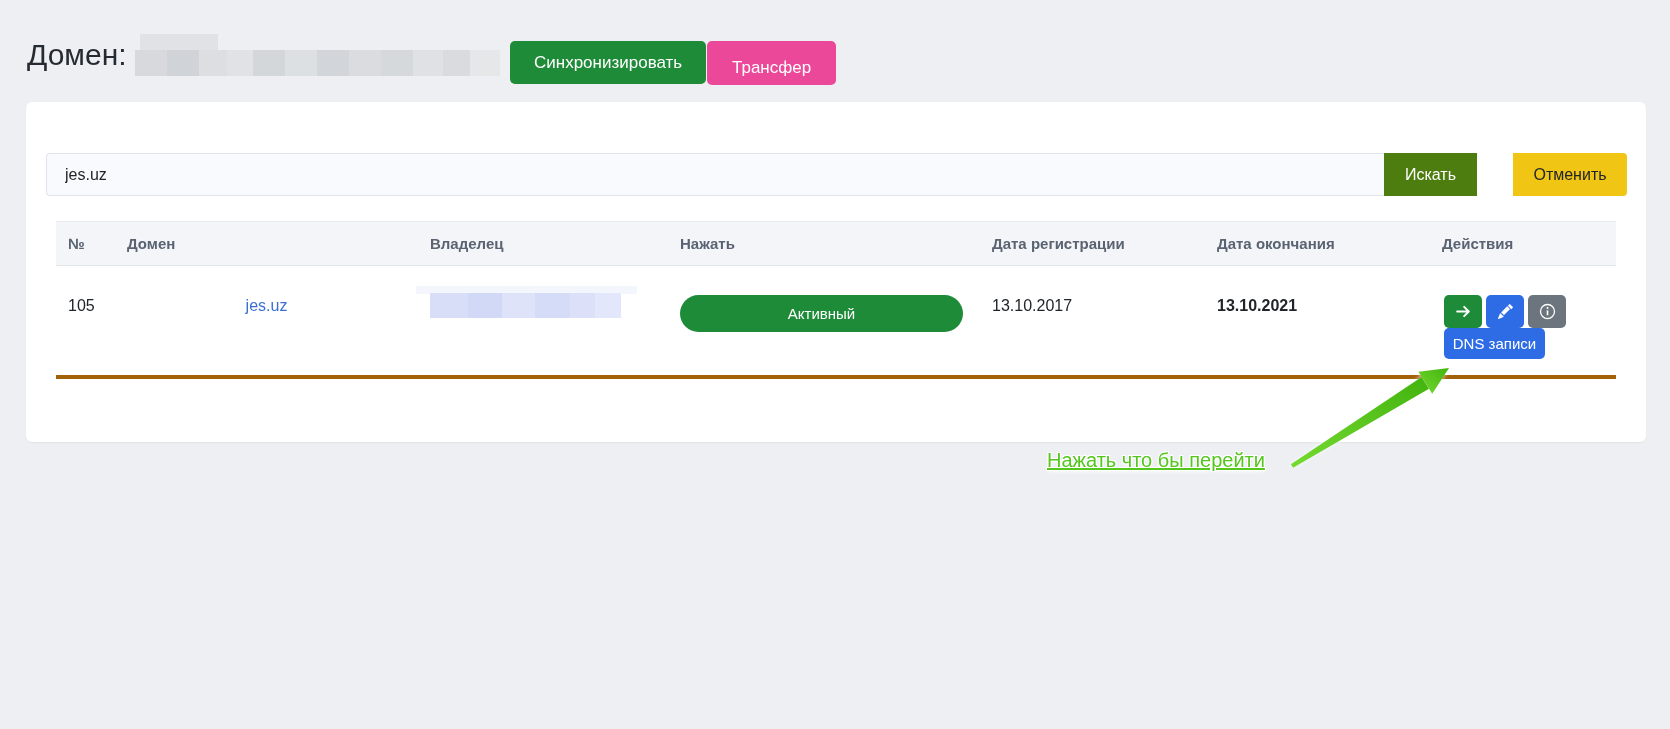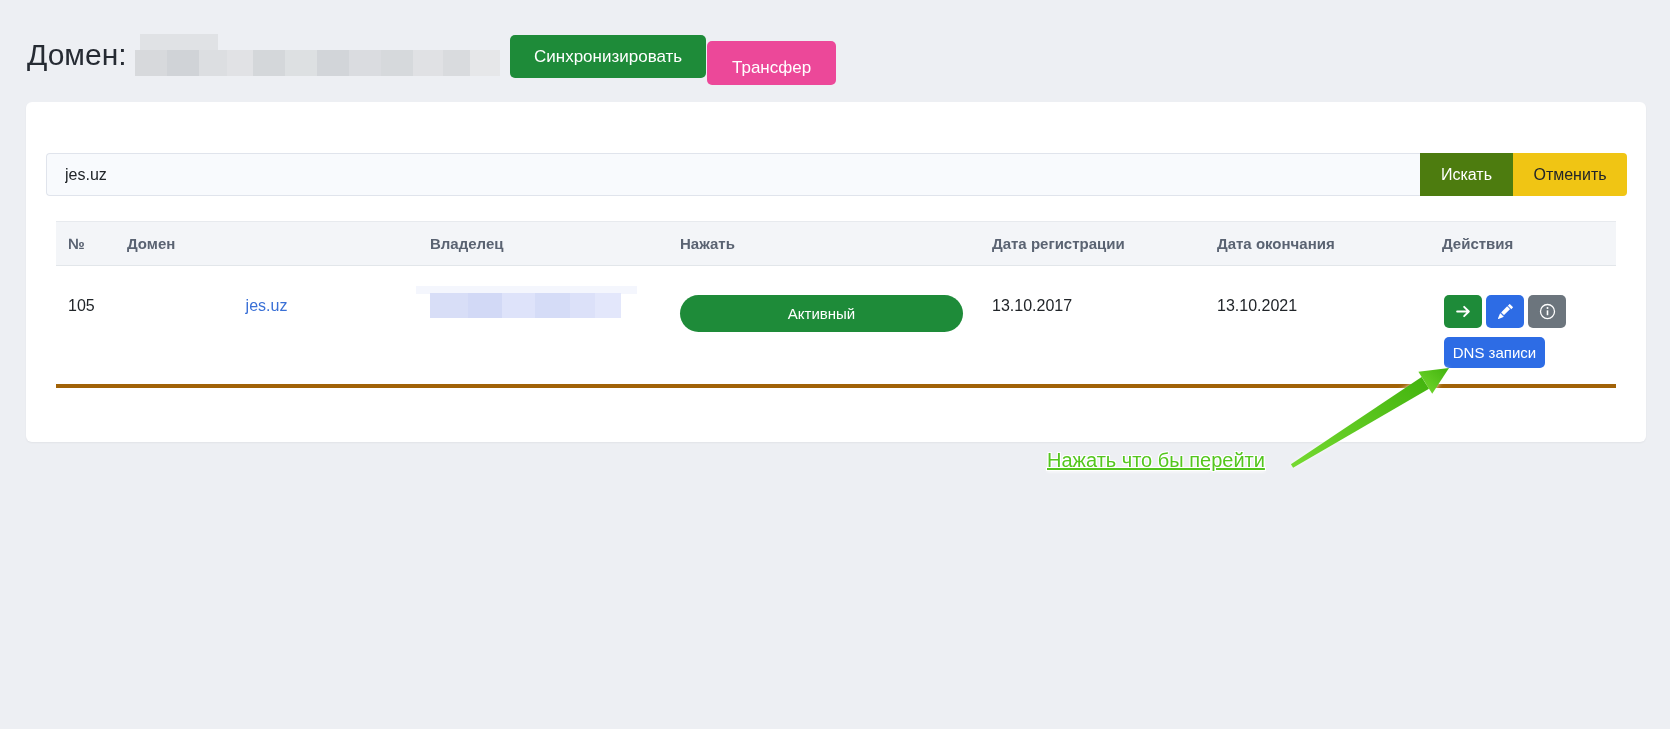--- a/index.html
+++ b/index.html
@@ -9,61 +9,61 @@
 
   
   .page-title { position:absolute; left:27px; top:38px; font-size:30px; font-weight:400; color:#262b33; }
   .domain-redaction { position:absolute; left:135px; top:34px; width:365px; height:42px; }
   .redact-top { position:absolute; left:5px; top:0; width:78px; height:17px; background:#e0e2e5; }
   .redact-main { position:absolute; left:0; top:16px; width:365px; height:26px;
     background:linear-gradient(90deg,#d7d9dc 0 32px,#d0d3d7 0 64px,#dcdee1 0 92px,#e1e2e5 0 118px,
       #d4d7da 0 150px,#dde0e2 0 182px,#d2d5d9 0 214px,#dadce0 0 246px,#d6d9dc 0 278px,
       #e0e1e4 0 308px,#d9dbde 0 335px,#e6e7e9 0 365px); }
   .btn { border:none; border-radius:5px; color:#fff; font-size:17px; cursor:pointer; font-family:inherit; }
-  .btn-sync { position:absolute; left:510px; top:35px; height:43px; padding:0 24px; background:#1e8b39; }
+  .btn-sync { position:absolute; left:510px; top:41px; height:43px; padding:0 24px; background:#1e8b39; }
   .btn-transfer { position:absolute; left:707px; top:41px; height:44px; padding:17px 25px; background:#ec4899; }
 
   
   .card { position:absolute; left:26px; top:102px; width:1620px; height:340px; background:#ffffff;
           border-radius:6px; box-shadow:0 1px 2px rgba(0,0,0,.05); }
 
   
   .search-group { position:absolute; left:20px; top:51px; right:19px; height:43px; display:flex; }
   .search-input { flex:1; background:#f8fafd; border:1px solid #e0e4ec; border-right:none;
     border-radius:4px 0 0 4px; padding:0 18px; font-size:16px; color:#212529; outline:none; font-family:inherit; }
   .btn-search { width:93px; background:#4d7c0f; color:#fff; border:none; font-size:16px; cursor:pointer; font-family:inherit; }
   .btn-cancel { width:114px; background:#f0c514; color:#212529; border:none; font-size:16px; cursor:pointer;
-    border-radius:0 4px 4px 0; font-family:inherit; }
+    border-radius:0 4px 4px 0; font-family:inherit;margin-left:36px; }
 
   
   .domains-table { position:absolute; left:30px; top:119px; width:1560px; border-collapse:collapse; table-layout:fixed; }
   .domains-table th { background:#f3f5f8; color:#5a6372; font-size:15px; font-weight:bold; text-align:left;
     padding:13px 12px; border-top:1px solid #e7eaee; border-bottom:1px solid #e2e6ea; white-space:nowrap; }
   .domains-table td { vertical-align:top; padding:31px 12px 16px; border-bottom:4px solid #a16207;
     font-size:16px; color:#212529; }
   .cell-domain { text-align:center; }
   .domain-link { color:#3a70d6; text-decoration:none; }
   .cell-owner { padding-top:20px !important; }
   .owner-redaction { position:relative; width:205px; height:36px; }
   .owner-top { position:absolute; left:-14px; top:0; width:221px; height:8px; background:#f4f6fd; }
   .owner-main { position:absolute; left:0; top:7px; width:191px; height:25px;
     background:linear-gradient(90deg,#d8def7 0 38px,#d2d9f6 0 72px,#dee3fa 0 105px,#d5dcf7 0 140px,#dce1f9 0 165px,#e3e7fb 0 191px); }
   .cell-status { padding-top:29px !important; }
   .badge-status { display:inline-block; width:283px; height:37px; line-height:37px; text-align:center;
     background:#1e8b39; color:#ffffff; border-radius:19px; font-size:15px; }
   .cell-date { text-align:left; }
-  .cell-expiry { color:#28a445; font-weight:normal; }
+  .cell-expiry { color:#28a445; font-weight:bold; }
   .cell-actions { padding:29px 8px 16px 14px !important; }
   .action-row { display:flex; gap:4px; }
   .abtn { width:38px; height:33px; border:none; border-radius:5px; display:flex; align-items:center;
     justify-content:center; cursor:pointer; padding:0; }
   .abtn-green { background:#1e8b39; }
   .abtn-blue  { background:#2d6ce5; }
   .abtn-gray  { background:#6c757d; }
-  .btn-dns { margin-top:9px; width:101px; height:31px; background:#2d6ce5; color:#fff; border:none;
+  .btn-dns { width:101px; height:31px; background:#2d6ce5; color:#fff; border:none;
     border-radius:5px; font-size:15px; cursor:pointer; font-family:inherit; }
 
   
   .annotation-text { position:absolute; left:1047px; top:449px; font-size:20px; font-weight:normal;
     color:#54c61e; text-decoration:underline;
     text-shadow:-1px -1px 0 #fff, 1px -1px 0 #fff, -1px 1px 0 #fff, 1px 1px 0 #fff, 0 2px 3px rgba(255,255,255,.95); }
   .annotation-arrow { position:absolute; left:1287px; top:358px;
     filter:drop-shadow(0 0 2px rgba(255,255,255,.8)); }
 </style>
 </head>

